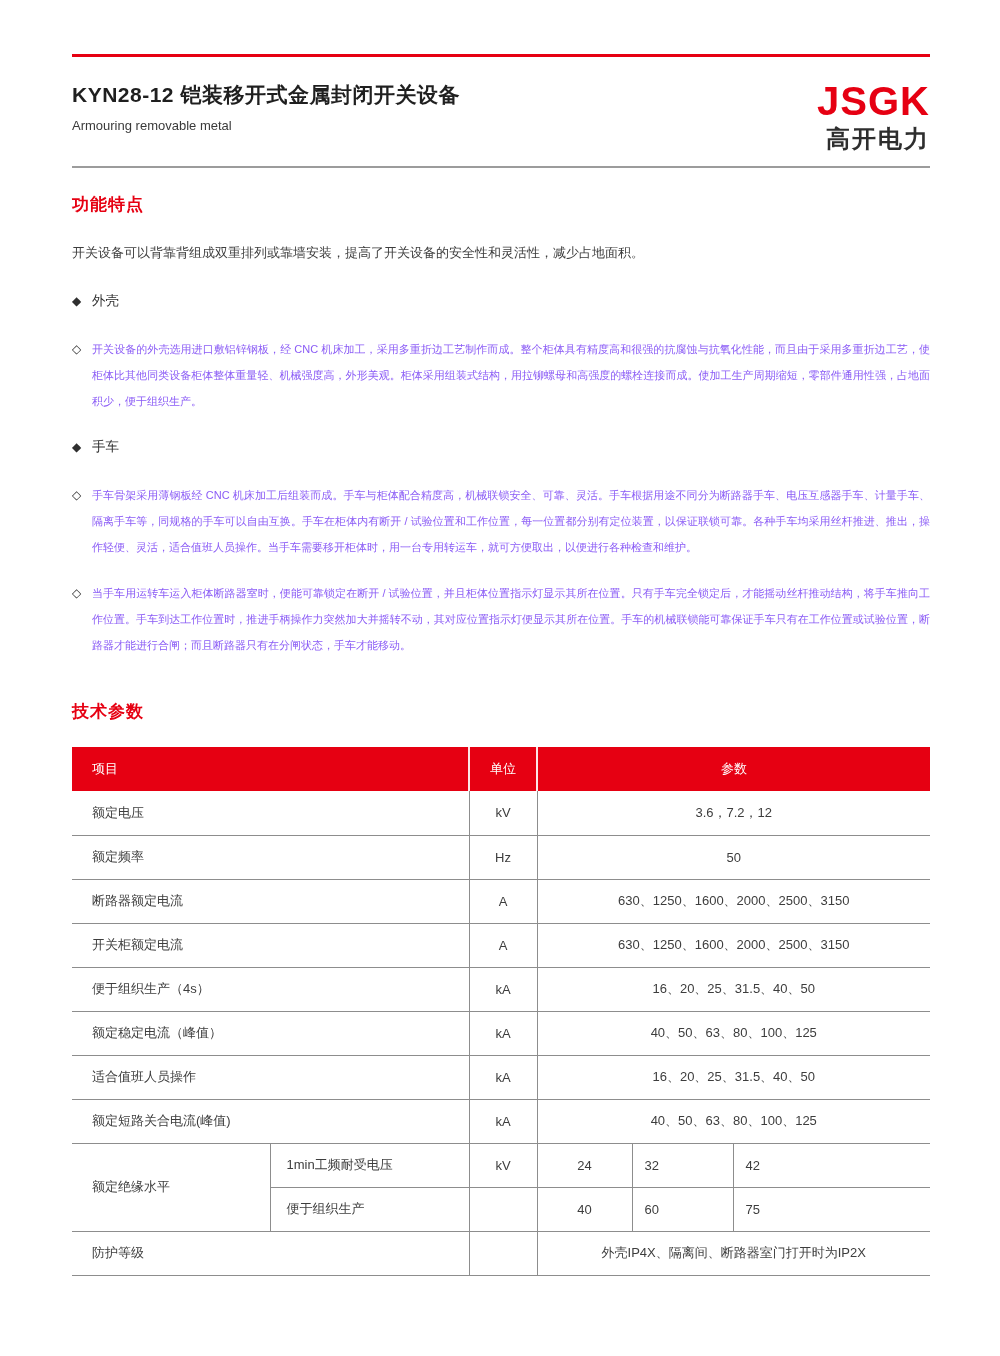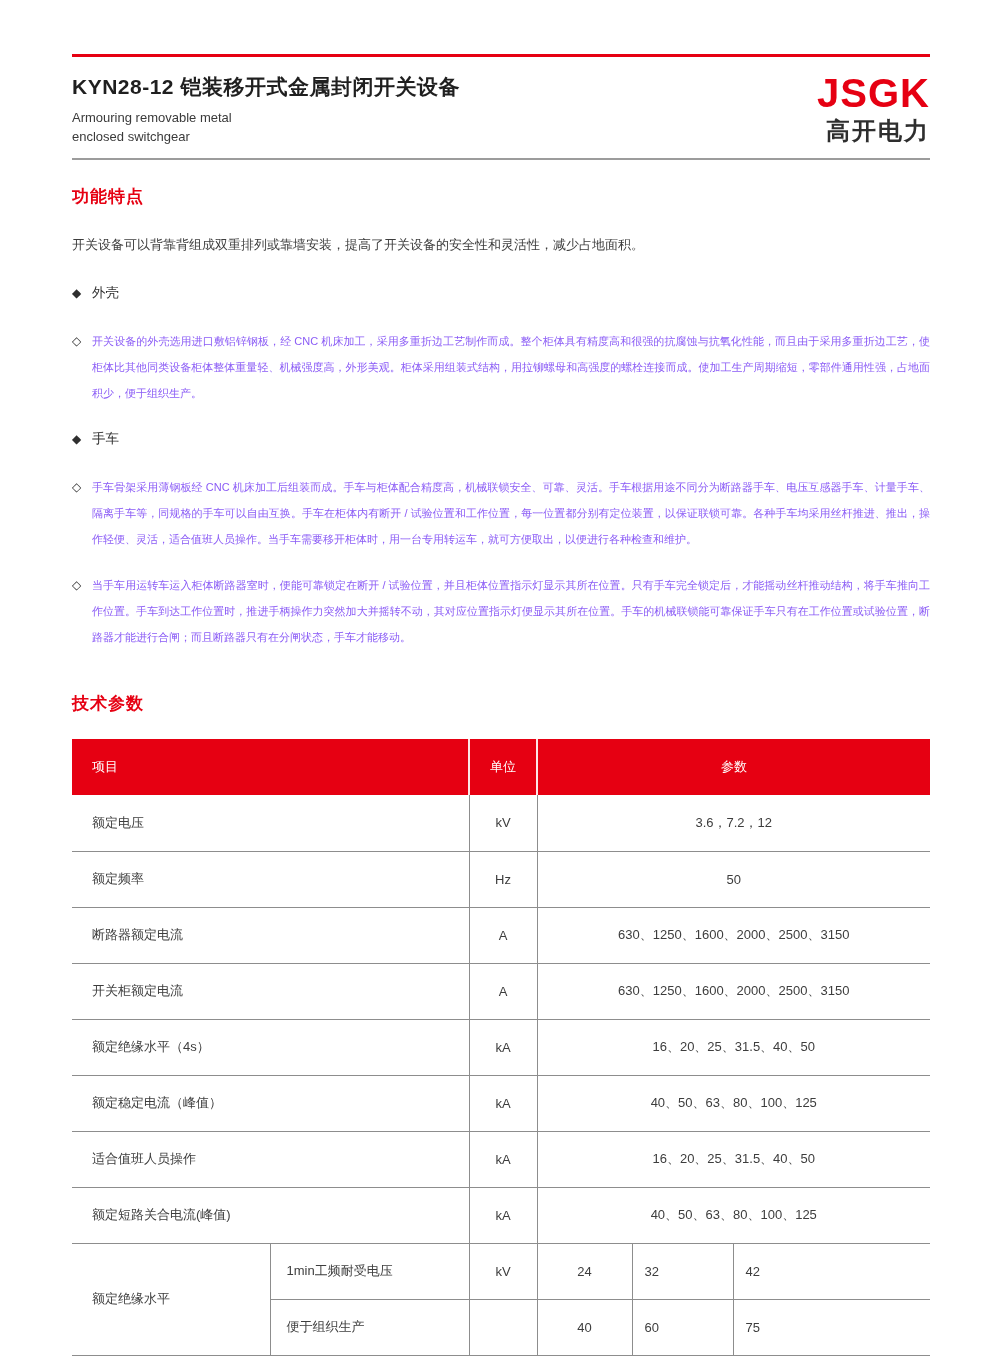--- a/index.html
+++ b/index.html
@@ -9,41 +9,41 @@
     position: relative;
     width: 1000px;
     height: 1356px;
     background: #ffffff;
     overflow: hidden;
   }
   .content { padding: 0 70px 0 72px; }
 
   
   .red-rule { margin-top: 54px; height: 3px; background: #e60012; }
-  .header-row { display: flex; justify-content: space-between; align-items: flex-start; margin-top: 16px; }
+  .header-row { display: flex; justify-content: space-between; align-items: flex-start; margin-top: 24px; }
   .doc-title { font-size: 21px; font-weight: bold; color: #1f1f1f; margin: 0 0 7px 0; letter-spacing: 0.5px; }
   .subtitle { font-size: 13px; color: #3a3a3a; line-height: 19px; }
   .logo-block { text-align: right; margin-top: 0; }
   .logo-main { font-size: 40px; font-weight: bold; color: #e60012; line-height: 40px; letter-spacing: 1px; }
   .logo-sub { font-size: 24px; font-weight: bold; color: #2e2e2e; letter-spacing: 2px; margin-top: 2px; }
   .gray-rule { height: 2px; background: #9c9c9c; margin-top: 11px; }
 
   
   .features { margin-top: 25px; }
   .section-heading { font-size: 17px; font-weight: bold; color: #e60012; margin: 0 0 24px 0; letter-spacing: 1px; }
   .para { font-size: 13px; color: #3d3d3d; line-height: 26px; margin: 0 0 22px 0; }
   .group-label { display: flex; align-items: baseline; font-size: 13.5px; color: #2f2f2f; margin: 0 0 22px 0; font-weight: 500; }
   .feature-item { display: flex; align-items: flex-start; margin: 0 0 20px 0; }
   .bullet { flex: none; width: 20px; font-size: 12px; color: #2f2f2f; line-height: 26px; }
   .feature-text { flex: 1; font-size: 11px; color: #8b5cf6; line-height: 26px; text-align: justify; }
 
   
   .specs { margin-top: 42px; }
   .spec-table { width: 100%; border-collapse: collapse; table-layout: fixed; font-size: 13px; color: #3d3d3d; }
-  .spec-table th, .spec-table td { height: 56px; vertical-align: middle; padding: 0; }
+  .spec-table th, .spec-table td { height: 44px; vertical-align: middle; padding: 0; }
   .spec-table thead th { background: #e60012; color: #ffffff; font-weight: 400; font-size: 13px; }
   .th-item { text-align: left; padding-left: 20px !important; }
   .th-unit { text-align: center; border-left: 2px solid rgba(255,255,255,0.9); border-right: 2px solid rgba(255,255,255,0.9); }
   .th-param { text-align: center; margin-left: 8px; }
   .spec-table tbody td { border-bottom: 1px solid #8d8d8d; }
   .c-item { text-align: left; padding-left: 20px !important; }
   .c-unit { text-align: center; border-left: 1px solid #8d8d8d; border-right: 1px solid #8d8d8d; }
   .c-val { text-align: center; }
   .c-sublabel { text-align: left; padding-left: 16px !important; border-left: 1px solid #8d8d8d; }
   .c-v1 { text-align: center; }
@@ -62,21 +62,20 @@
 <div class="page">
   <div class="content">
 
     <header>
       <div class="red-rule"></div>
       <div class="header-row">
         <div>
           <h1 class="doc-title">KYN28-12 铠装移开式金属封闭开关设备</h1>
           <div class="subtitle">
             <div>Armouring removable metal</div>
-            <div>enclosed switchgear</div>
           </div>
         </div>
         <div class="logo-block">
           <div class="logo-main">JSGK</div>
           <div class="logo-sub">高开电力</div>
         </div>
       </div>
       <div class="gray-rule"></div>
     </header>
 
@@ -141,21 +140,21 @@
             <td class="c-item" colspan="2">断路器额定电流</td>
             <td class="c-unit">A</td>
             <td class="c-val" colspan="3">630、1250、1600、2000、2500、3150</td>
           </tr>
           <tr>
             <td class="c-item" colspan="2">开关柜额定电流</td>
             <td class="c-unit">A</td>
             <td class="c-val" colspan="3">630、1250、1600、2000、2500、3150</td>
           </tr>
           <tr>
-            <td class="c-item" colspan="2">额定绝缘水平（4s）</td>
+            <td class="c-item" colspan="2">便于组织生产（4s）</td>
             <td class="c-unit">kA</td>
             <td class="c-val" colspan="3">16、20、25、31.5、40、50</td>
           </tr>
           <tr>
             <td class="c-item" colspan="2">额定稳定电流（峰值）</td>
             <td class="c-unit">kA</td>
             <td class="c-val" colspan="3">40、50、63、80、100、125</td>
           </tr>
           <tr>
             <td class="c-item" colspan="2">适合值班人员操作</td>

